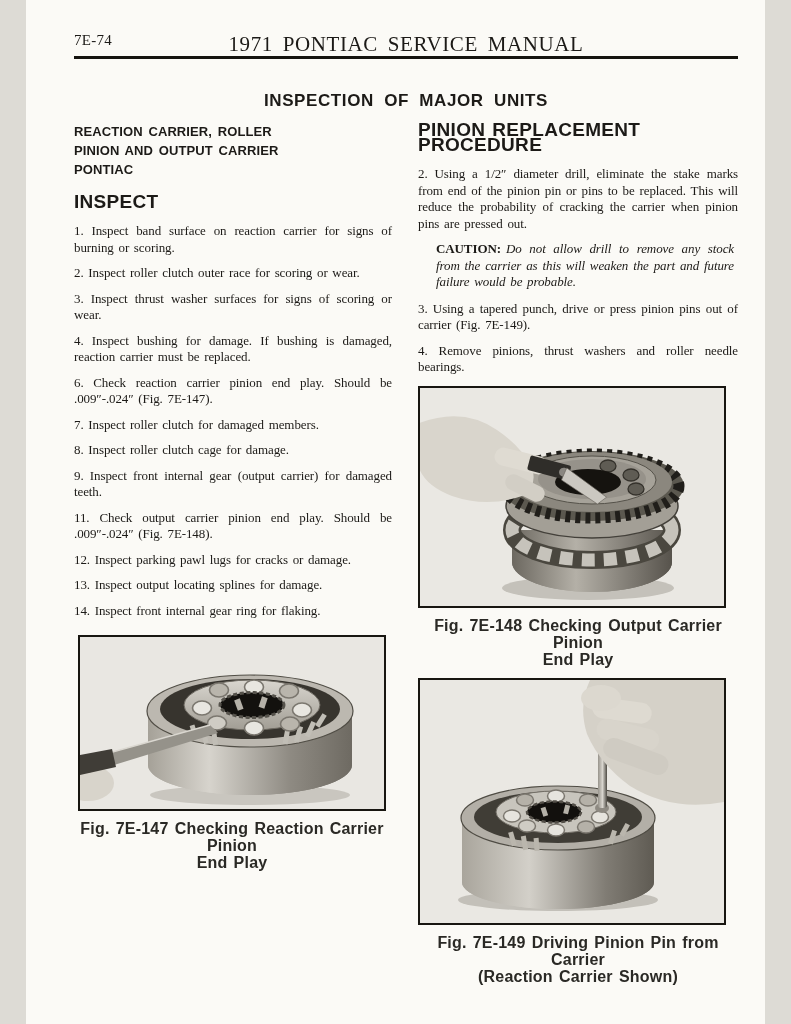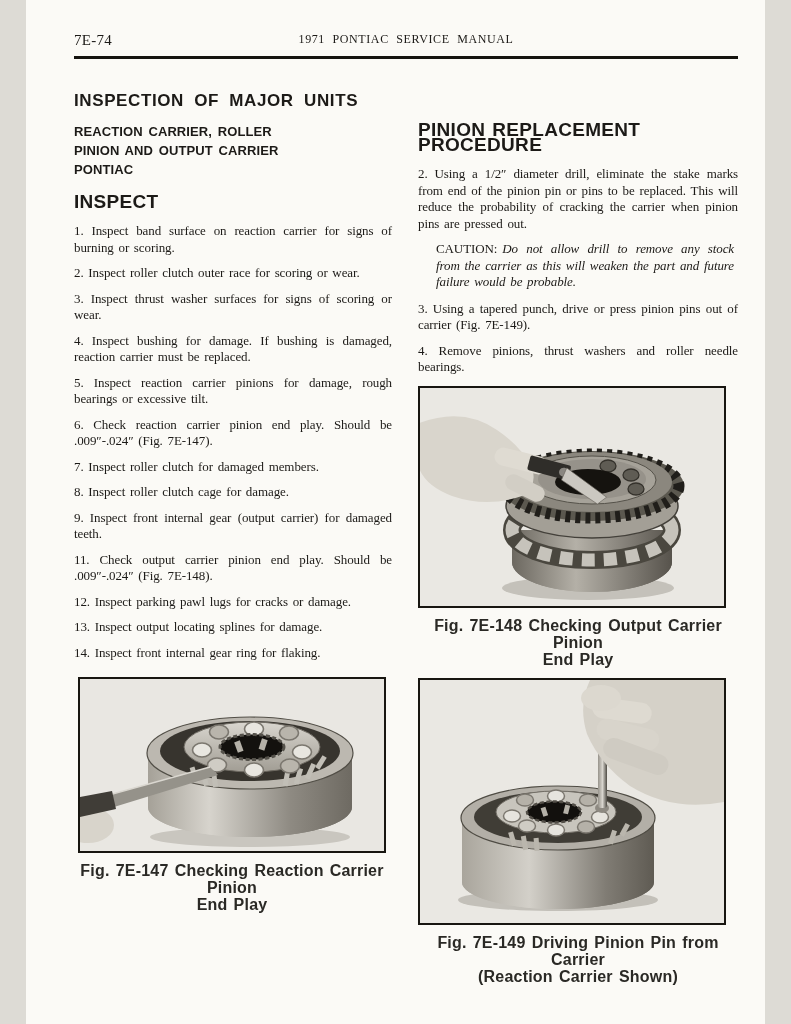--- a/index.html
+++ b/index.html
@@ -5,38 +5,38 @@
   html,body{margin:0;padding:0;background:#dddbd5;}
   .page{
     position:relative;width:739px;height:1024px;margin:0 auto;
     background:var(--paper,#fbfaf6);color:var(--ink,#1c1a17);
     font-family:"Liberation Serif",serif;overflow:hidden;
   }
   
   .running-head{position:absolute;left:48px;top:32px;width:664px;height:20px;}
   .page-number{position:absolute;left:0;top:0;font-size:15px;letter-spacing:.3px;}
   .manual-title{position:absolute;left:0;top:0;width:100%;text-align:center;
-    font-size:12px;letter-spacing:.6px;word-spacing:4px;}
+    font-size:21px;letter-spacing:.6px;word-spacing:4px;}
   .head-rule{position:absolute;left:48px;top:56px;width:664px;height:3px;background:#15140f;}
-  .section-title{position:absolute;left:48px;top:80px;width:664px;
+  .section-title{position:absolute;left:48px;top:80px;width:664px;text-align:center;
     font-family:"Liberation Sans",sans-serif;font-weight:bold;font-size:17px;
     letter-spacing:.6px;word-spacing:5px;}
   
   .columns{position:absolute;left:48px;top:122px;width:664px;display:flex;gap:26px;align-items:flex-start;}
   .col{box-sizing:border-box;}
   .col-left{width:318px;}
   .col-right{width:320px;}
   .left-heading{font-family:"Liberation Sans",sans-serif;font-weight:bold;
     font-size:13px;line-height:19px;margin:0 0 15px;letter-spacing:.1px;word-spacing:2px;}
   .sub-heading,.right-heading{font-family:"Liberation Sans",sans-serif;font-weight:bold;
     font-size:19px;line-height:15px;margin:0 0 14px;letter-spacing:.3px;word-spacing:1.5px;}
   .body-par{font-size:13px;line-height:16.5px;margin:0 0 9px;text-align:justify;
     word-spacing:1.6px;letter-spacing:-.1px;}
   .caution{margin:5px 4px 10px 18px;}
-  .caution-label{font-weight:normal;margin-right:5px;}
+  .caution-label{font-weight:bold;margin-right:5px;}
   .caution-text{font-style:italic;}
   
   .figure{margin:0;}
   .fig-147{margin-top:16px;margin-left:4px;}
   .fig-148{margin-top:10px;}
   .fig-149{margin-top:10px;}
   .photo-frame{border:2px solid #181611;background:var(--photo-bg,#e9e7e2);width:304px;}
   .photo-frame svg{display:block;}
   .caption{font-family:"Liberation Sans",sans-serif;font-weight:bold;color:#2a2925;
     font-size:16px;line-height:17px;text-align:center;margin-top:9px;
@@ -63,21 +63,20 @@
         <div>REACTION CARRIER, ROLLER</div>
         <div>PINION AND OUTPUT CARRIER</div>
         <div>PONTIAC</div>
       </h2>
       <h3 class="sub-heading">INSPECT</h3>
 
       <p class="body-par">1. Inspect band surface on reaction carrier for signs of burning or scoring.</p>
       <p class="body-par">2. Inspect roller clutch outer race for scoring or wear.</p>
       <p class="body-par">3. Inspect thrust washer surfaces for signs of scoring or wear.</p>
       <p class="body-par">4. Inspect bushing for damage. If bushing is damaged, reaction carrier must be replaced.</p>
-      <p class="body-par">5. Inspect reaction carrier pinions for damage, rough bearings or excessive tilt.</p>
       <p class="body-par">6. Check reaction carrier pinion end play. Should be .009″-.024″ (Fig. 7E-147).</p>
       <p class="body-par">7. Inspect roller clutch for damaged members.</p>
       <p class="body-par">8. Inspect roller clutch cage for damage.</p>
       <p class="body-par">9. Inspect front internal gear (output carrier) for damaged teeth.</p>
       <p class="body-par">11. Check output carrier pinion end play. Should be .009″-.024″ (Fig. 7E-148).</p>
       <p class="body-par">12. Inspect parking pawl lugs for cracks or damage.</p>
       <p class="body-par">13. Inspect output locating splines for damage.</p>
       <p class="body-par">14. Inspect front internal gear ring for flaking.</p>
 
       <figure class="figure fig-147">

